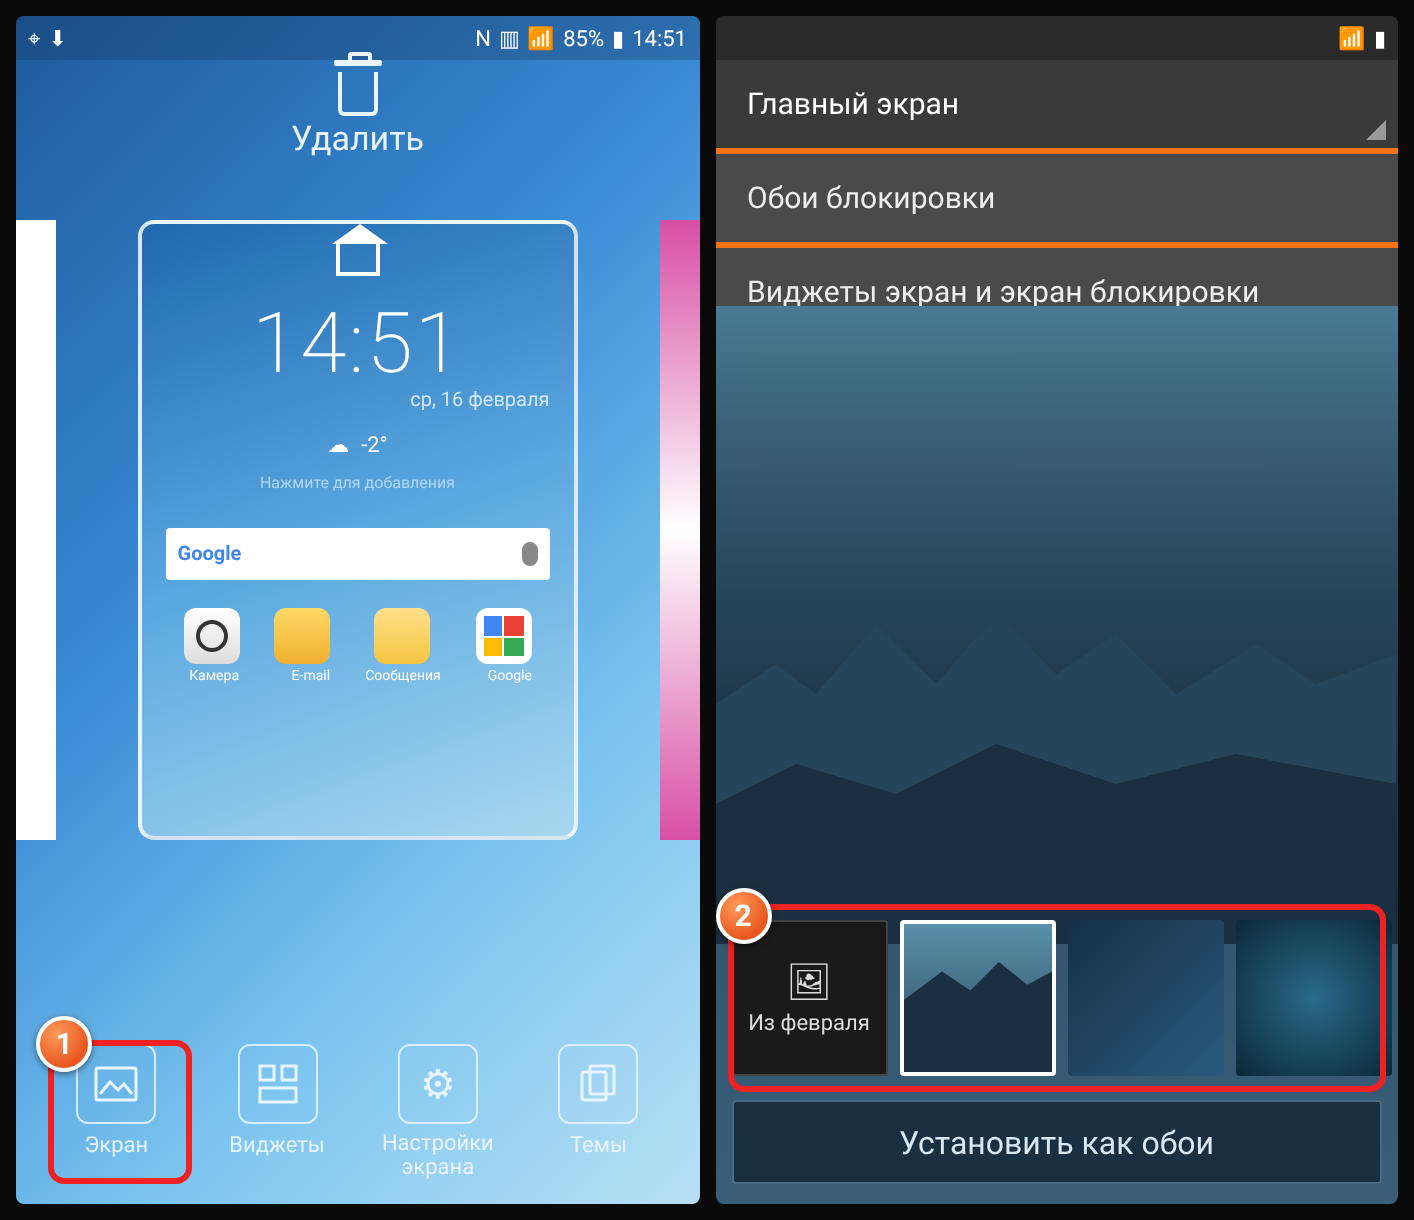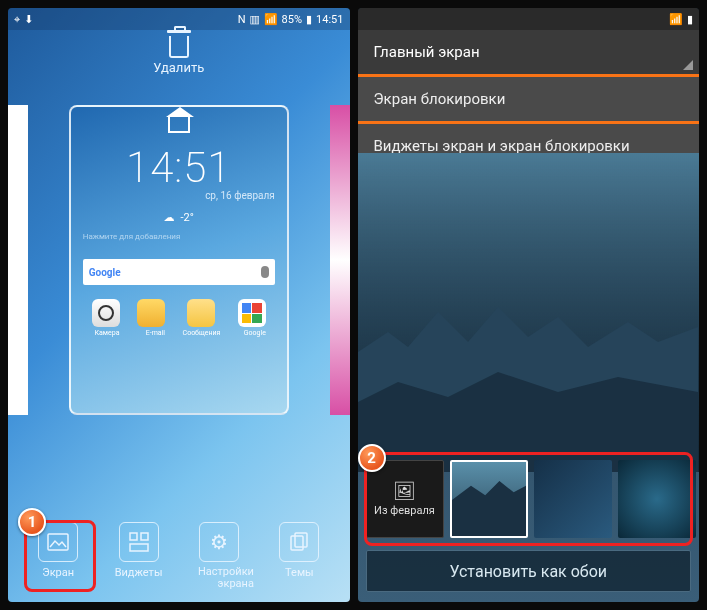--- a/index.html
+++ b/index.html
@@ -48,21 +48,21 @@
     position: relative;
   }
   .trash-icon::before {
     content:""; position:absolute; top:-6px; left:-4px; right:-4px;
     height:3px; background:#e8f4ff; border-radius:1px;
   }
   .trash-icon::after {
     content:""; position:absolute; top:-10px; left:3px; width:8px; height:3px;
     border:2px solid #e8f4ff; border-bottom:none; border-radius:2px 2px 0 0;
   }
-  .delete-label { font-size: 13px; }
+  .delete-label { font-size: 17px; }
   .edit-area {
     position: relative;
     height: 350px;
     display: flex;
     align-items: center;
     justify-content: center;
   }
   .side-page {
     position: absolute; top: 20px; bottom: 20px; width: 30px;
     background: #fff; border-radius: 0;
@@ -79,21 +79,21 @@
   }
   .home-top-icon {
     width: 22px; height: 16px; margin: 0 auto 10px;
     border: 2px solid #fff; border-top:none;
     position:relative;
   }
   .home-top-icon::before{content:"";position:absolute;top:-10px;left:-4px;width:0;height:0;border-left:14px solid transparent;border-right:14px solid transparent;border-bottom:10px solid #fff;}
   .clock-time { font-size: 42px; font-weight: 200; color:#fff; text-align:center; letter-spacing:1px;}
   .clock-date { font-size: 10px; color:#eaf5ff; text-align:right; margin-top:-2px; opacity:0.85;}
   .weather-row { display:flex; justify-content:center; gap:6px; margin-top:10px; color:#fff; font-size:11px; align-items:center;}
-  .hint-text { font-size:8px; color:#d8ecfb; margin-top:8px; opacity:0.7;}
+  .hint-text { font-size:8px; color:#d8ecfb; text-align:center; margin-top:8px; opacity:0.7;}
   .search-bar {
     margin-top: 18px; height: 26px; background:#fff; border-radius:2px;
     display:flex; align-items:center; padding:0 6px; font-size:10px; color:#888;
   }
   .search-logo { color:#4285f4; font-weight:bold; font-size:10px;}
   .search-mic { margin-left:auto; width:8px; height:12px; background:#888; border-radius:4px;}
   .home-icons-row { display:flex; justify-content:space-around; margin-top:14px;}
   .home-app { text-align:right; font-size:7px; color:#fff;}
   .home-app-ic { width:28px; height:28px; border-radius:6px; margin:0 auto 2px;}
   .ic-camera{background:linear-gradient(#fff,#ddd);display:flex;align-items:center;justify-content:center;}
@@ -248,21 +248,21 @@
         <svg width="20" height="20" viewBox="0 0 20 20">
             <rect x="1" y="1" width="7" height="7" fill="none" stroke="#e8f4ff" stroke-width="1.5"></rect>
             <rect x="12" y="1" width="7" height="7" fill="none" stroke="#e8f4ff" stroke-width="1.5"></rect>
             <rect x="1" y="12" width="18" height="7" fill="none" stroke="#e8f4ff" stroke-width="1.5"></rect>
           </svg>
       </div>
       <div>Виджеты</div>
     </div>
     <div class="action-item">
       <div class="action-icon" style="font-size:20px;color:#e8f4ff;">⚙</div>
-      <div style="line-height:1.1;text-align:right;">Настройки экрана</div>
+      <div style="line-height:1.1;">Настройки экрана</div>
     </div>
     <div class="action-item">
       <div class="action-icon">
         <svg width="20" height="20" viewBox="0 0 20 20">
             <rect x="2" y="4" width="12" height="14" rx="1" fill="none" stroke="#e8f4ff" stroke-width="1.5"></rect>
             <rect x="6" y="1" width="12" height="14" rx="1" fill="none" stroke="#e8f4ff" stroke-width="1.5"></rect>
           </svg>
       </div>
       <div>Темы</div>
     </div>
@@ -279,21 +279,21 @@
       <span>📶</span>
       <span>▮</span>
     </div>
   </div>
 
   <div class="options-list">
     <div class="option-row selected">
       <span>Главный экран</span>
     </div>
     <div class="option-row">
-      <span>Экран блокировки</span>
+      <span>Обои блокировки</span>
     </div>
     <div class="option-row">
       <span>Виджеты экран и экран блокировки</span>
     </div>
   </div>
 
   <div class="wallpaper-preview">
     <svg class="mountains" viewBox="0 0 340 180" preserveAspectRatio="none">
       <path d="M0,60 L30,40 L50,55 L80,20 L110,50 L140,15 L170,45 L200,25 L230,55 L270,30 L300,50 L340,35 L340,180 L0,180 Z" fill="#26445a"></path>
       <path d="M0,110 L40,90 L90,105 L140,80 L200,100 L260,85 L340,100 L340,180 L0,180 Z" fill="#1a3042"></path>

